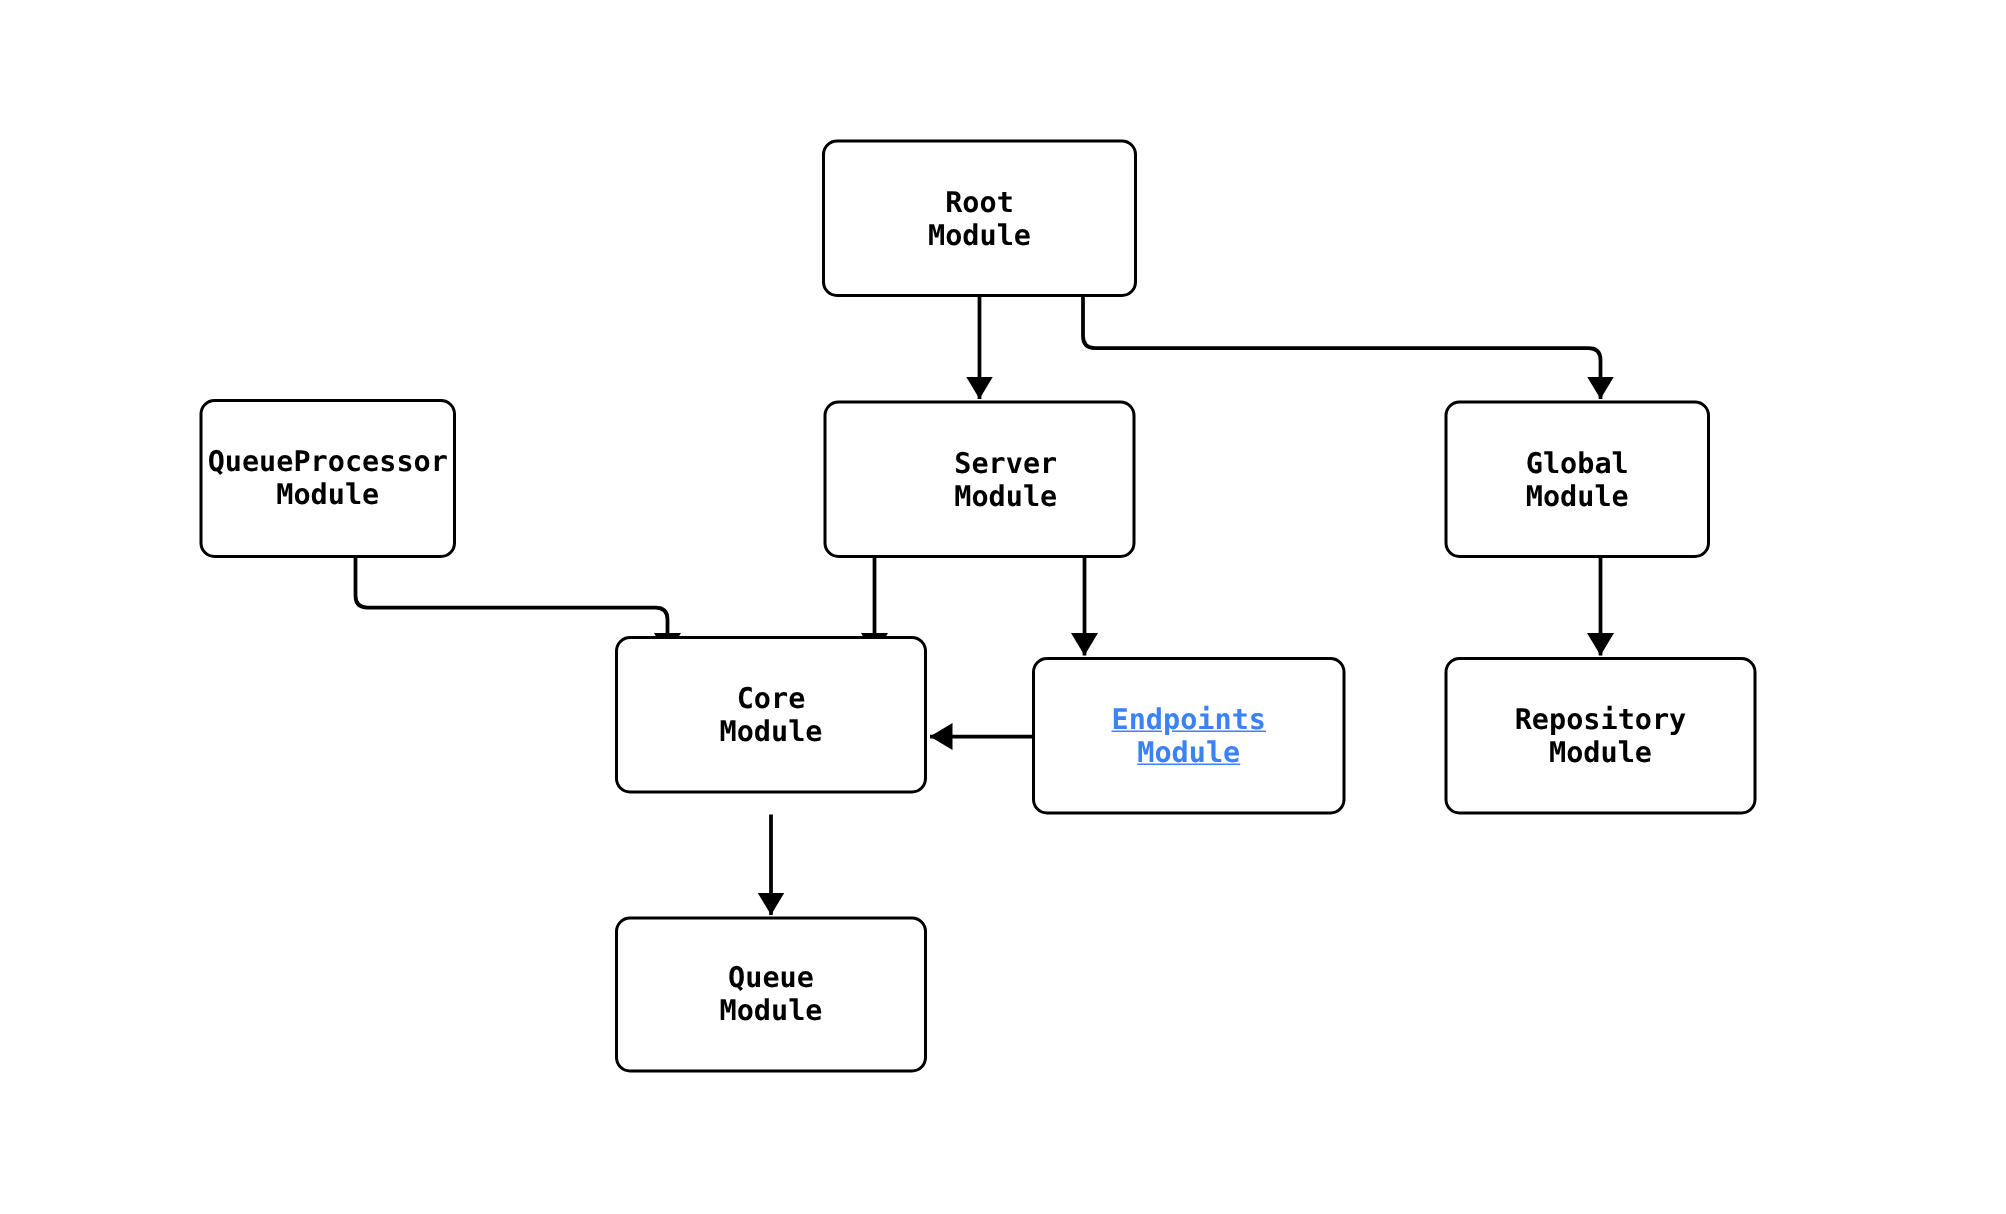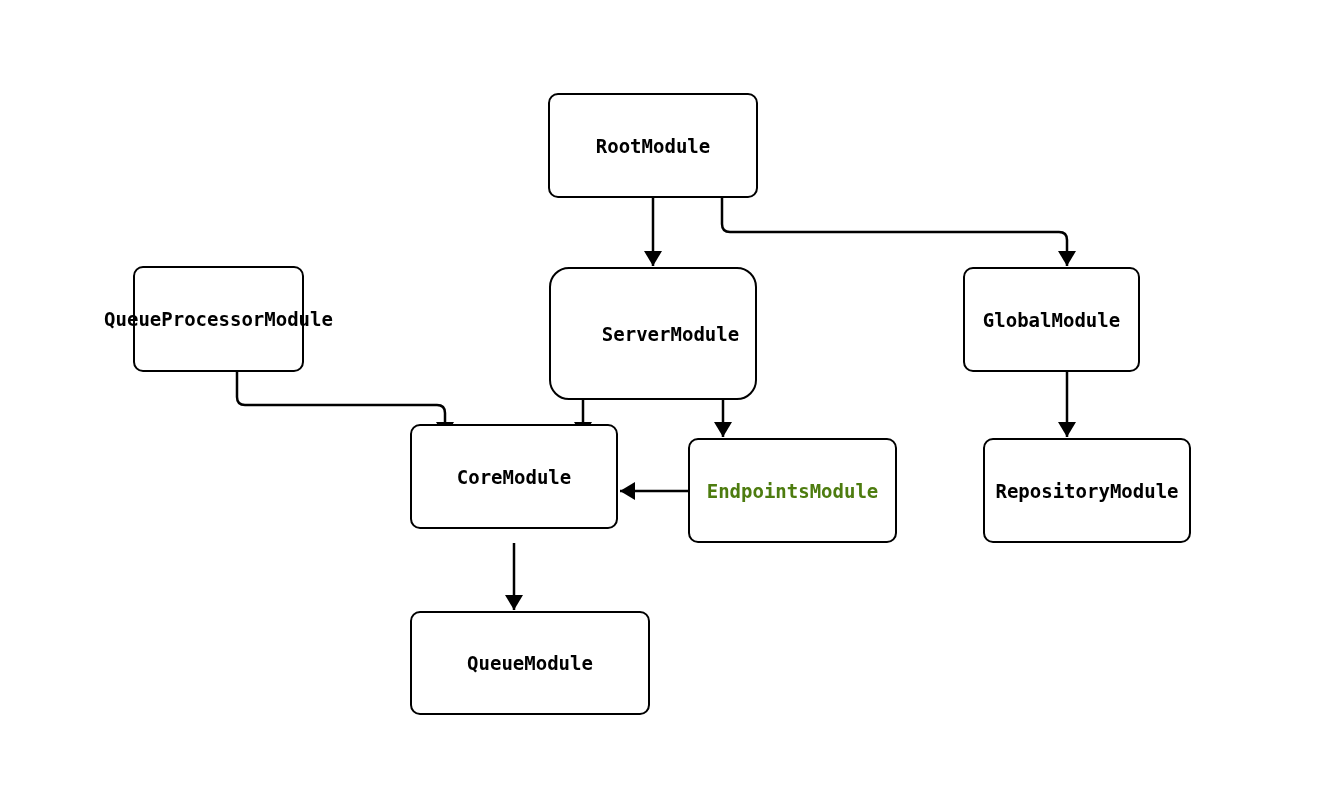--- a/index.html
+++ b/index.html
@@ -17,21 +17,21 @@
   }
   .edges {
     position: absolute;
     left: 0;
     top: 0;
   }
   .node {
     position: absolute;
     box-sizing: border-box;
     display: flex;
-    flex-direction: row;
+    flex-direction: column;
     align-items: center;
     justify-content: center;
     border: 2.5px solid #000000;
     border-radius: 10px;
     background: #ffffff;
     color: #000000;
     font-weight: bold;
     font-size: 19px;
     line-height: 22px;
     text-align: center;
@@ -65,43 +65,43 @@
   <div class="node" style="left: 548px; top: 93px; width: 210px; height: 105px; border-color: rgb(0, 0, 0); background: rgb(255, 255, 255); color: rgb(0, 0, 0); border-radius: 10px;">
     <span>Root</span>
     <span>Module</span>
   </div>
 
   <div class="node" style="left: 133px; top: 266px; width: 171px; height: 106px; border-color: rgb(0, 0, 0); background: rgb(255, 255, 255); color: rgb(0, 0, 0); border-radius: 10px;">
     <span>QueueProcessor</span>
     <span>Module</span>
   </div>
 
-  <div class="node" style="left: 549px; top: 267px; width: 208px; height: 133px; border-color: rgb(0, 0, 0); background: rgb(255, 255, 255); color: rgb(0, 0, 0); border-radius: 20px; padding-left: 35px;">
+  <div class="node" style="left: 549px; top: 267px; width: 208px; height: 105px; border-color: rgb(0, 0, 0); background: rgb(255, 255, 255); color: rgb(0, 0, 0); border-radius: 10px; padding-left: 35px;">
     <span>Server</span>
     <span>Module</span>
   </div>
 
   <div class="node" style="left: 963px; top: 267px; width: 177px; height: 105px; border-color: rgb(0, 0, 0); background: rgb(255, 255, 255); color: rgb(0, 0, 0); border-radius: 10px;">
     <span>Global</span>
     <span>Module</span>
   </div>
 
   <div class="node" style="left: 410px; top: 424px; width: 208px; height: 105px; border-color: rgb(0, 0, 0); background: rgb(255, 255, 255); color: rgb(0, 0, 0); border-radius: 10px;">
     <span>Core</span>
     <span>Module</span>
   </div>
 
-  <div class="node" style="left: 688px; top: 438px; width: 209px; height: 105px; border-color: rgb(0, 0, 0); background: rgb(255, 255, 255); color: #4d7c0f; border-radius: 10px;">
+  <div class="node" style="left: 688px; top: 438px; width: 209px; height: 105px; border-color: rgb(0, 0, 0); background: rgb(255, 255, 255); color: #3b82f6; border-radius: 10px; text-decoration: underline;">
     <span>Endpoints</span>
     <span>Module</span>
   </div>
 
-  <div class="node" style="left: 963px; top: 438px; width: 208px; height: 105px; border-color: rgb(0, 0, 0); background: rgb(255, 255, 255); color: rgb(0, 0, 0); border-radius: 10px; margin-left: 20px;">
+  <div class="node" style="left: 963px; top: 438px; width: 208px; height: 105px; border-color: rgb(0, 0, 0); background: rgb(255, 255, 255); color: rgb(0, 0, 0); border-radius: 10px;">
     <span>Repository</span>
     <span>Module</span>
   </div>
 
-  <div class="node" style="left: 410px; top: 611px; width: 240px; height: 104px; border-color: rgb(0, 0, 0); background: rgb(255, 255, 255); color: rgb(0, 0, 0); border-radius: 10px;">
+  <div class="node" style="left: 410px; top: 611px; width: 208px; height: 104px; border-color: rgb(0, 0, 0); background: rgb(255, 255, 255); color: rgb(0, 0, 0); border-radius: 10px;">
     <span>Queue</span>
     <span>Module</span>
   </div>
 
 </div>
 
 </body></html>

